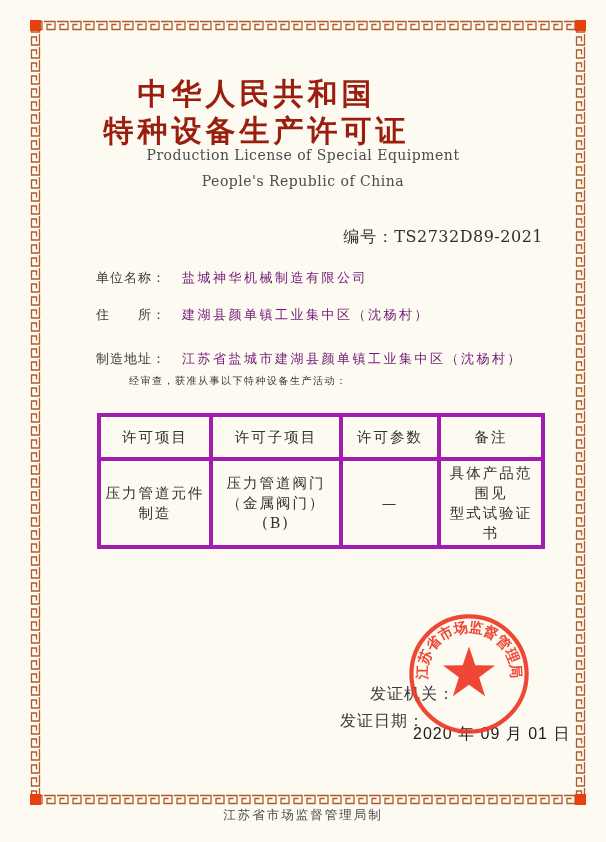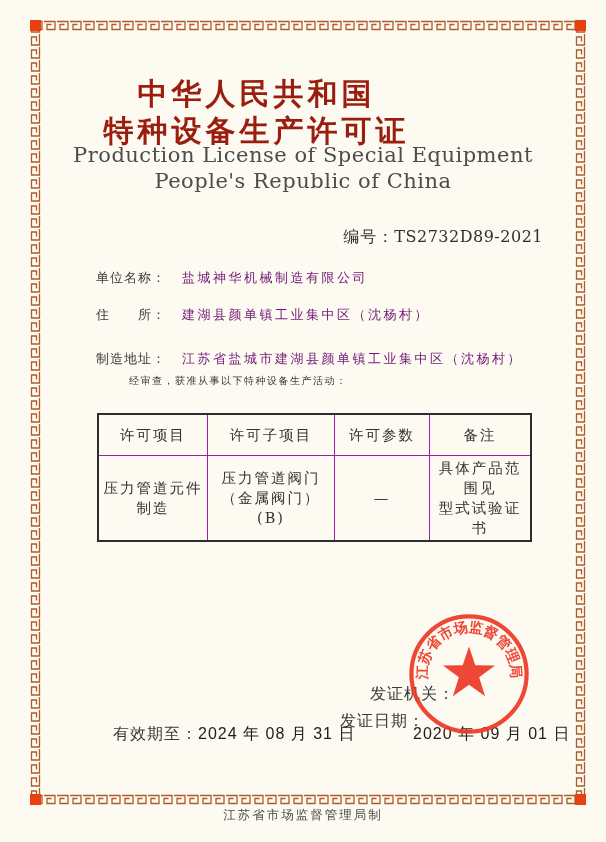--- a/index.html
+++ b/index.html
@@ -24,21 +24,21 @@
 
   
   .title-zh{
     position:absolute;left:0;width:513px;text-align:center;
     font-size:30px;font-weight:bold;color:#9a1d0e;
     letter-spacing:4px;line-height:36px;
   }
   .t1{top:76px;} .t2{top:113px;}
   .title-en{
     position:absolute;left:0;width:606px;text-align:center;
-    font-size:21px;color:#4c4c4c;letter-spacing:0.5px;line-height:25px;
+    font-size:14px;color:#4c4c4c;letter-spacing:0.5px;line-height:25px;
   }
   .e1{top:143px;} .e2{top:169px;}
 
   
   .serial{
     position:absolute;top:227px;right:63px;font-size:16px;color:#303030;
     letter-spacing:1px;
   }
   .serial .num{font-family:"DejaVu Serif","Liberation Serif",serif;letter-spacing:0.5px;}
 
@@ -48,21 +48,21 @@
   .field-label{width:86px;letter-spacing:1px;flex:none;color:#3a3a3a;}
   .field-value{letter-spacing:2.5px;color:#701a75;}
   .statement{position:absolute;left:129px;top:374px;font-size:10px;letter-spacing:1.5px;color:#3a3a3a;}
 
   
   .lic-table{
     position:absolute;left:97px;top:413px;border-collapse:collapse;
     font-size:14.5px;color:#333;table-layout:fixed;
   }
   .lic-table th,.lic-table td{
-    border:1px solid #a21caf;text-align:center;vertical-align:middle;
+    border:4px solid #a21caf;text-align:center;vertical-align:middle;
     font-weight:normal;padding:2px 4px;letter-spacing:2px;
     white-space:pre-line;line-height:20px;
   }
   .lic-table{border:2px solid #2c2c2c;}
   .lic-table th{height:36px;}
   .lic-table td{height:44px;}
   .cw1{width:100px;} .cw2{width:118px;} .cw3{width:86px;} .cw4{width:92px;}
 
   
   .bf{position:absolute;font-size:16px;letter-spacing:1px;color:#3a3a3a;}
@@ -163,21 +163,20 @@
 （金属阀门）(B)</td>
       <td>—</td>
       <td>具体产品范围见
 型式试验证书</td>
     </tr>
   </tbody>
     </table>
 
   <div class="bf issuer">发证机关：</div>
   <div class="bf issue-date-label">发证日期：</div>
-  <div class="bf valid"><span>有效期至：</span><span class="datev">2024 年 08 月 31 日</span></div>
   <div class="bf issue-date-value datev">2020 年 09 月 01 日</div>
 
   <svg class="seal" viewBox="0 0 140 140">
     <defs>
       <path id="sealArc" d="M 24.7 78 A 46 46 0 1 1 115.3 78" fill="none"></path>
     </defs>
     <circle cx="70" cy="70" r="63" fill="none" stroke="#ee3a28" stroke-width="4.6"></circle>
     <polygon points="70,40 76.9,60.5 98.5,60.7 81.1,73.6 87.6,94.3 70,81.7 52.4,94.3 58.9,73.6 41.5,60.7 63.1,60.5" fill="#ee3a28"></polygon>
     <text font-size="15.5" font-weight="bold" fill="#ee3a28" font-family="DejaVu Serif, Liberation Serif, serif">
       <textPath href="#sealArc" startOffset="2" textLength="155" lengthAdjust="spacing">江苏省市场监督管理局</textPath>

